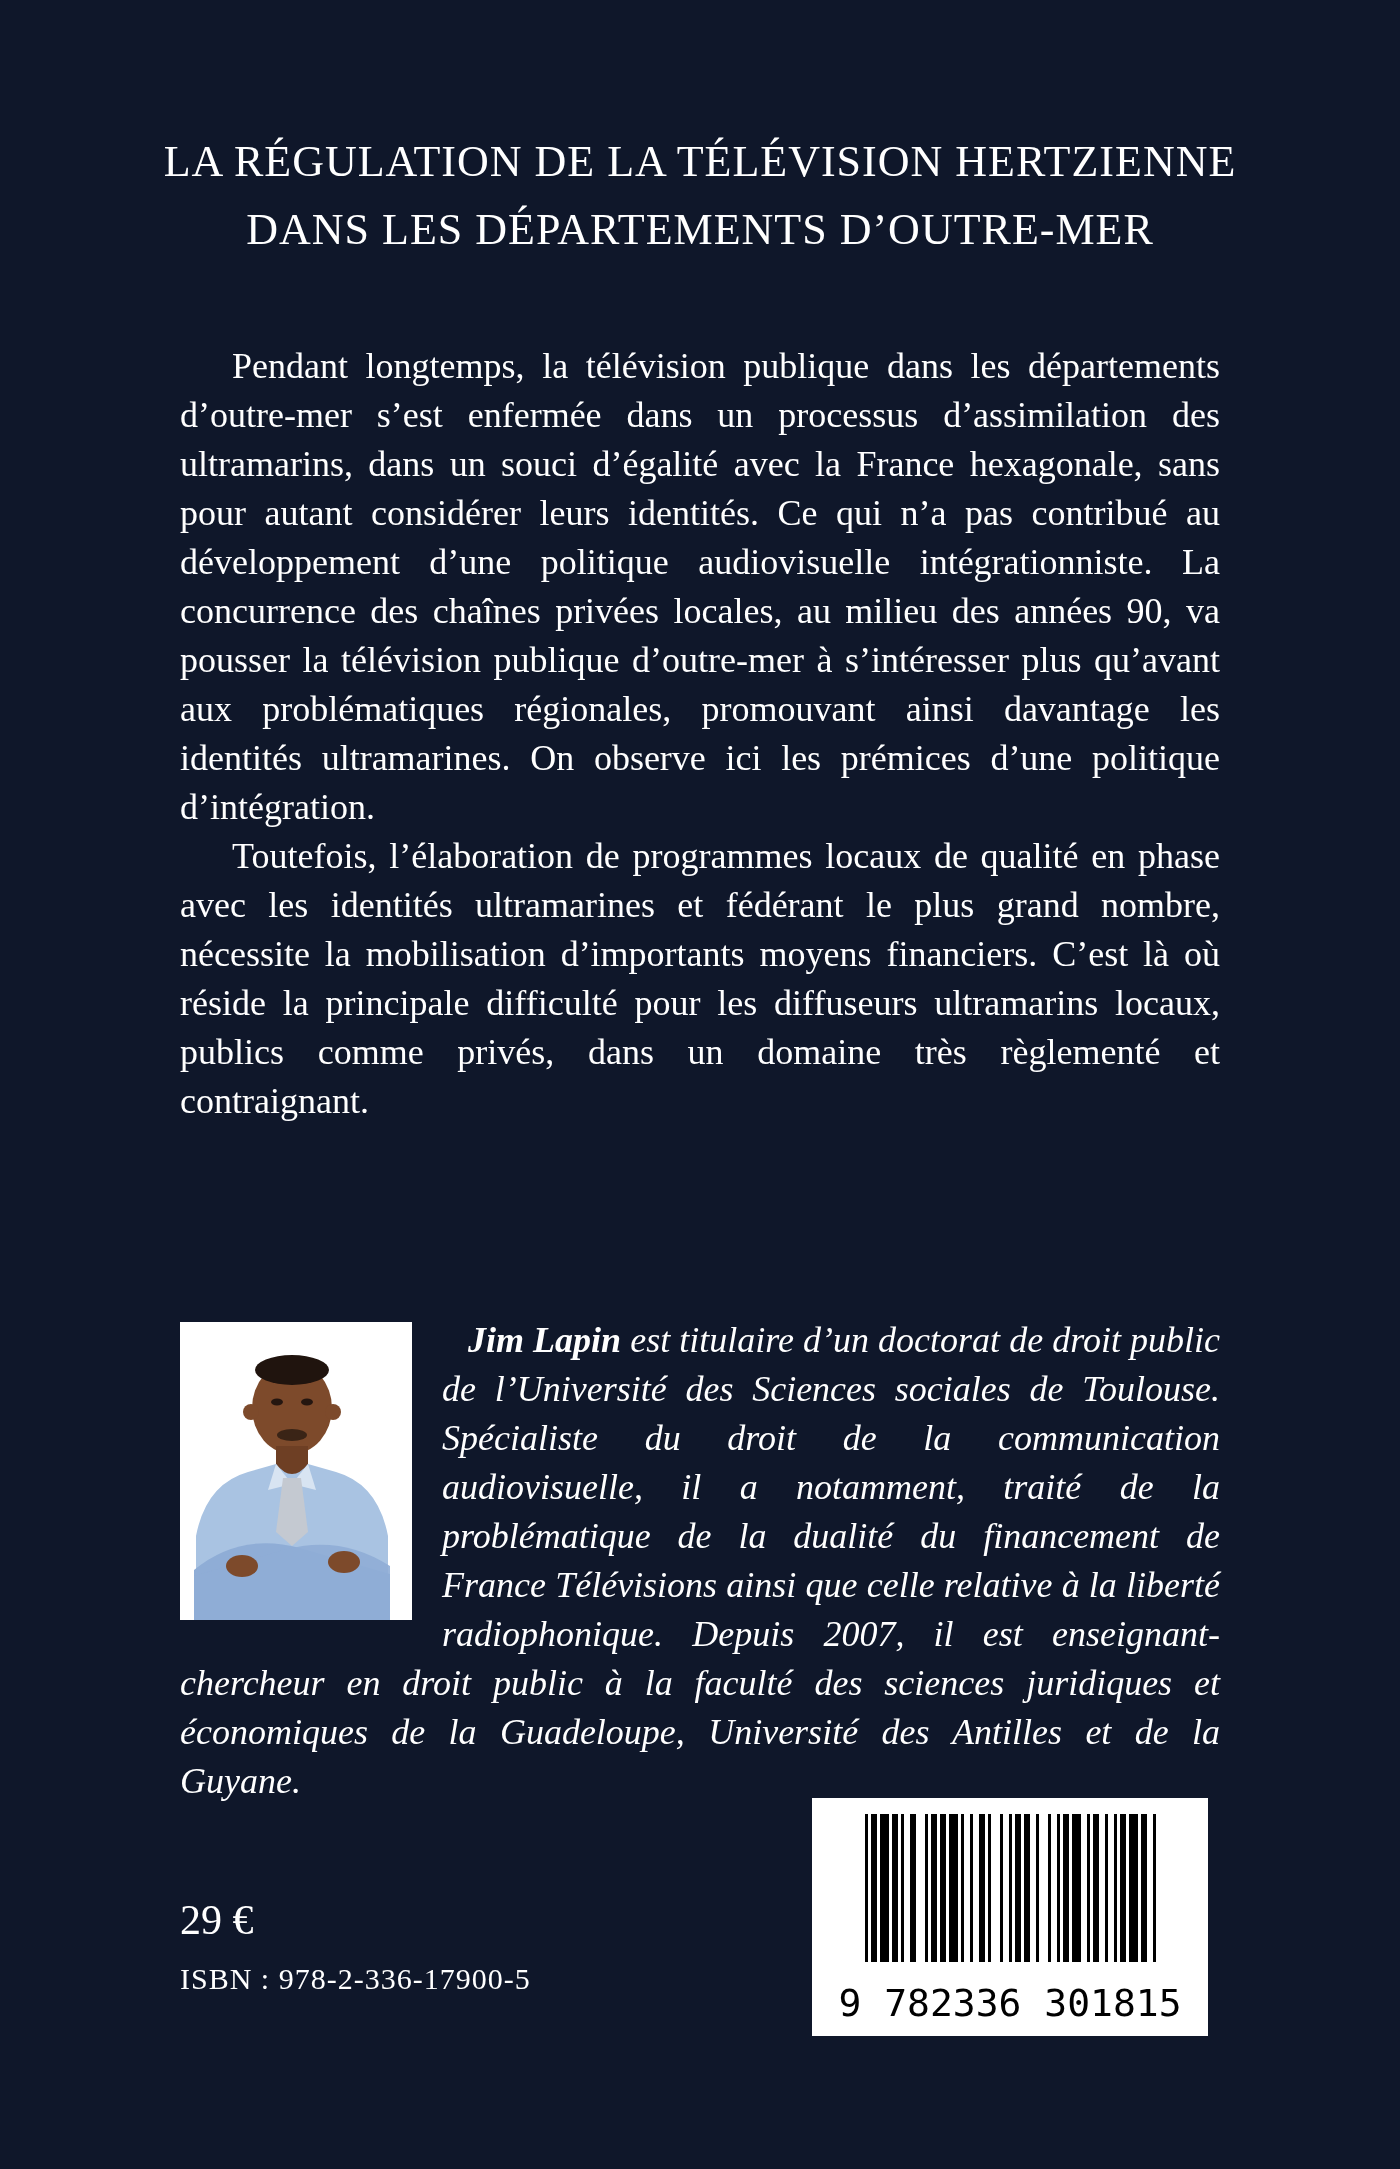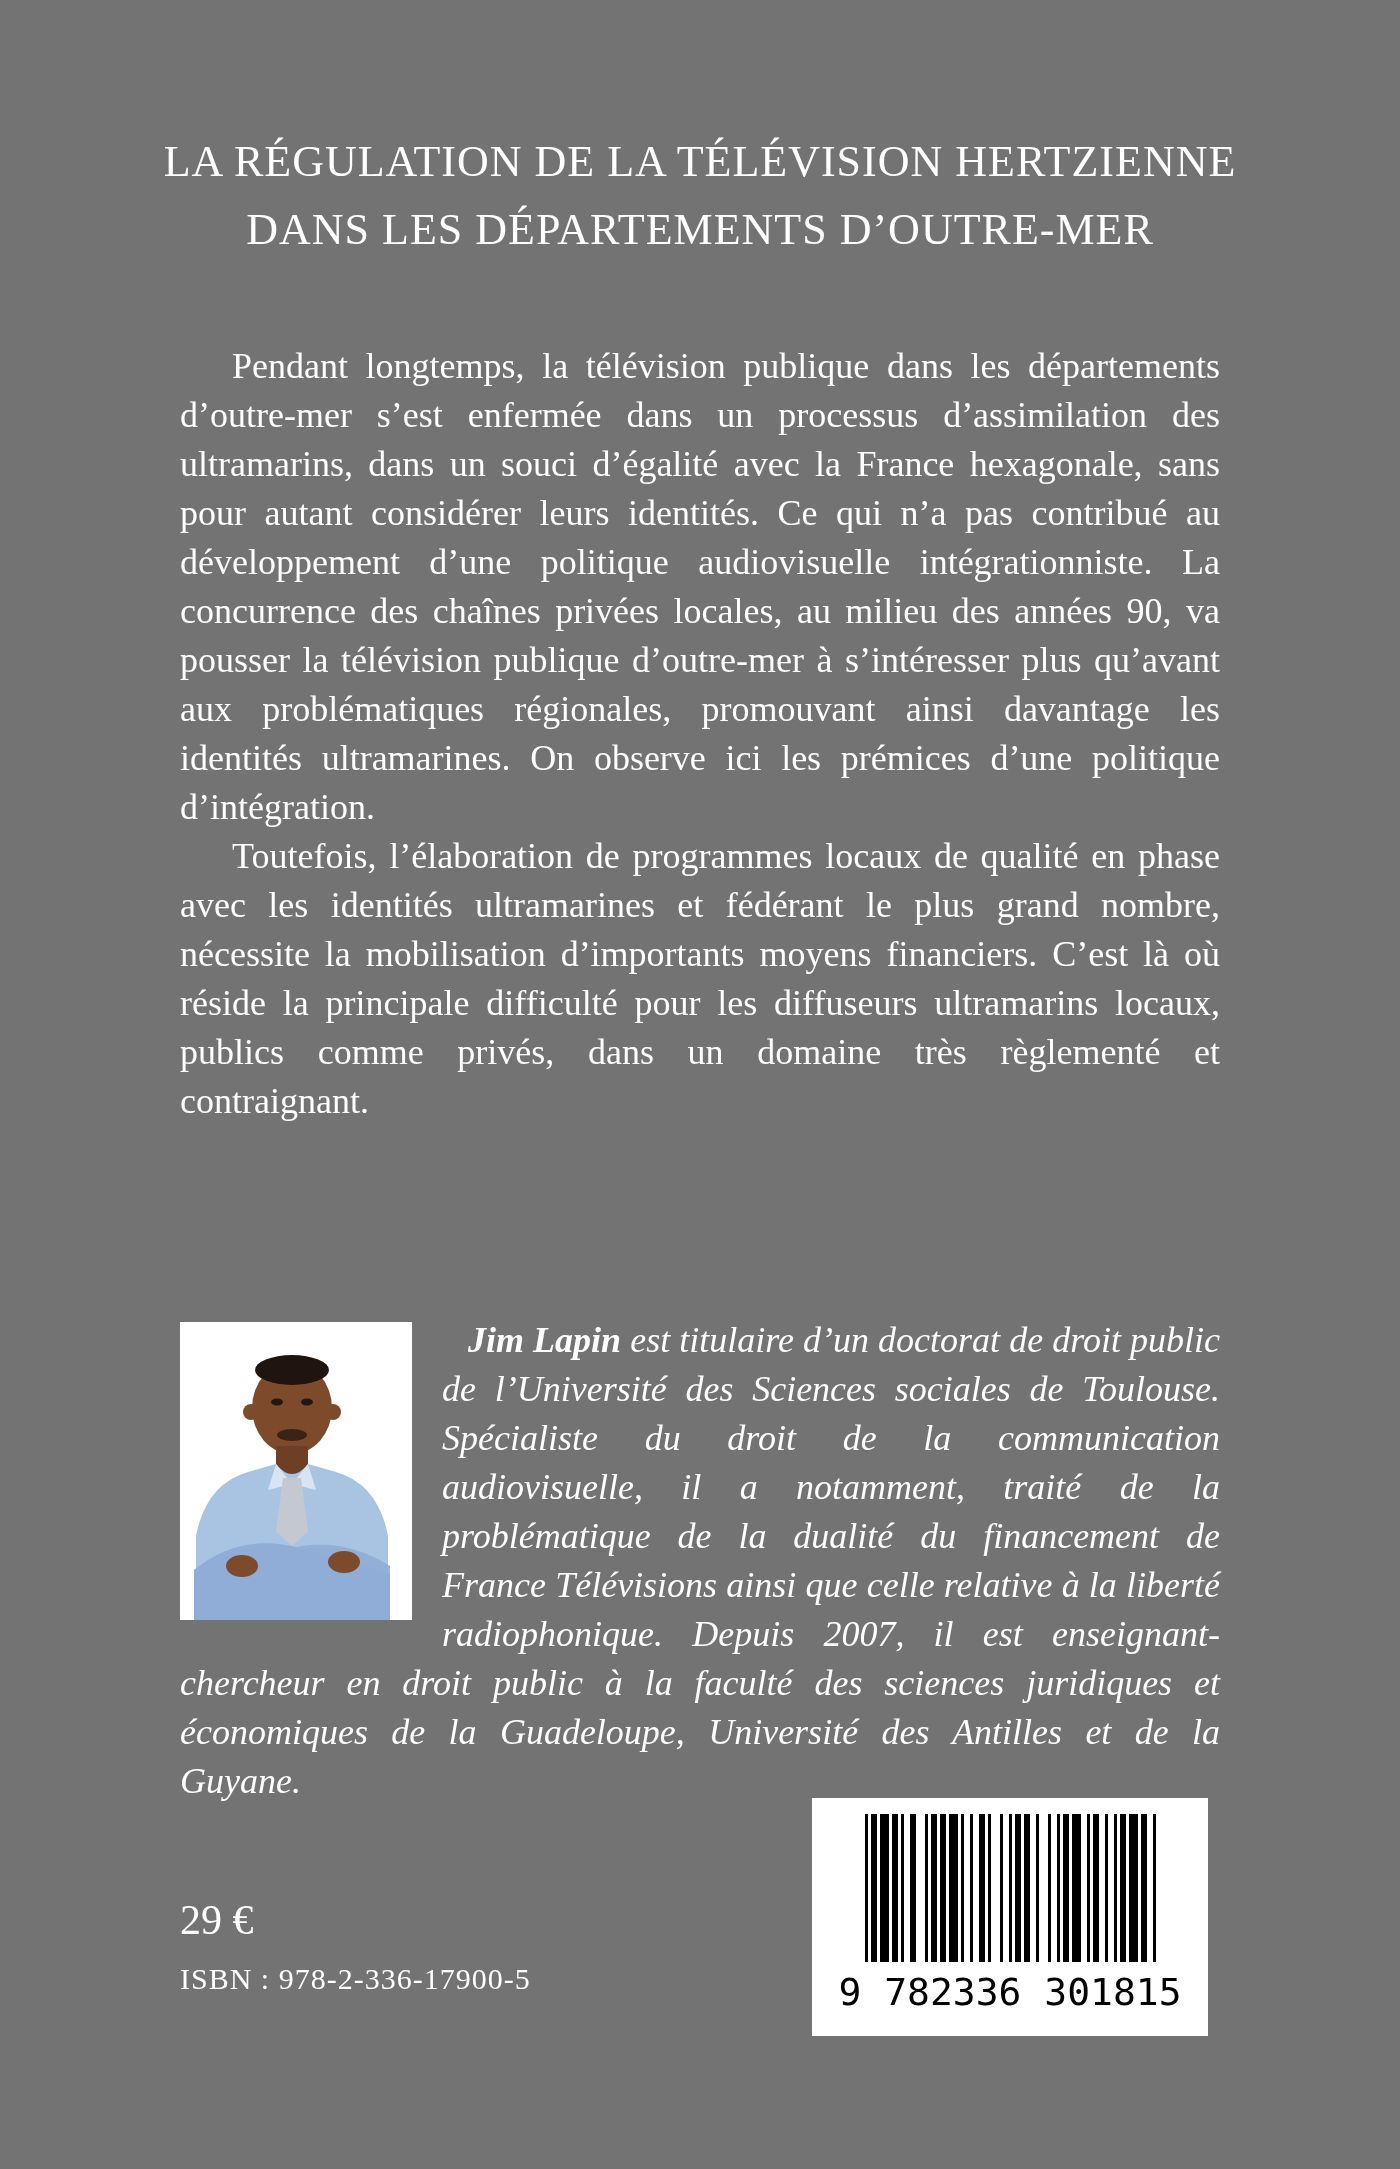--- a/index.html
+++ b/index.html
@@ -87,28 +87,28 @@
     justify-content:center;
     align-items:stretch;
     overflow:hidden;
   }
   .bars div{height:100%;flex:0 0 auto;}
   .digits{
     text-align:center;
     font-family:"DejaVu Sans Mono", monospace;
     font-size:38px;
     color:#000000;
-    margin-top:8px;
+    margin-top:19px;
     white-space:nowrap;
   }
 </style>
 </head>
 <body>
 
-<div class="cover" style="background: #737373; color: rgb(255, 255, 255);">
+<div class="cover" style="background: #0f172a; color: rgb(255, 255, 255);">
 
   <div class="title">
     <div>LA RÉGULATION DE LA TÉLÉVISION HERTZIENNE</div>
     <div>DANS LES DÉPARTEMENTS D’OUTRE-MER</div>
   </div>
 
   <div class="body-text">
     <p>Pendant longtemps, la télévision publique dans les départements d’outre-mer s’est enfermée dans un processus d’assimilation des ultramarins, dans un souci d’égalité avec la France hexagonale, sans pour autant considérer leurs identités. Ce qui n’a pas contribué au développement d’une politique audiovisuelle intégrationniste. La concurrence des chaînes privées locales, au milieu des années 90, va pousser la télévision publique d’outre-mer à s’intéresser plus qu’avant aux problématiques régionales, promouvant ainsi davantage les identités ultramarines. On observe ici les prémices d’une politique d’intégration.</p>
     <p>Toutefois, l’élaboration de programmes locaux de qualité en phase avec les identités ultramarines et fédérant le plus grand nombre, nécessite la mobilisation d’importants moyens financiers. C’est là où réside la principale difficulté pour les diffuseurs ultramarins locaux, publics comme privés, dans un domaine très règlementé et contraignant.</p>
   </div>

